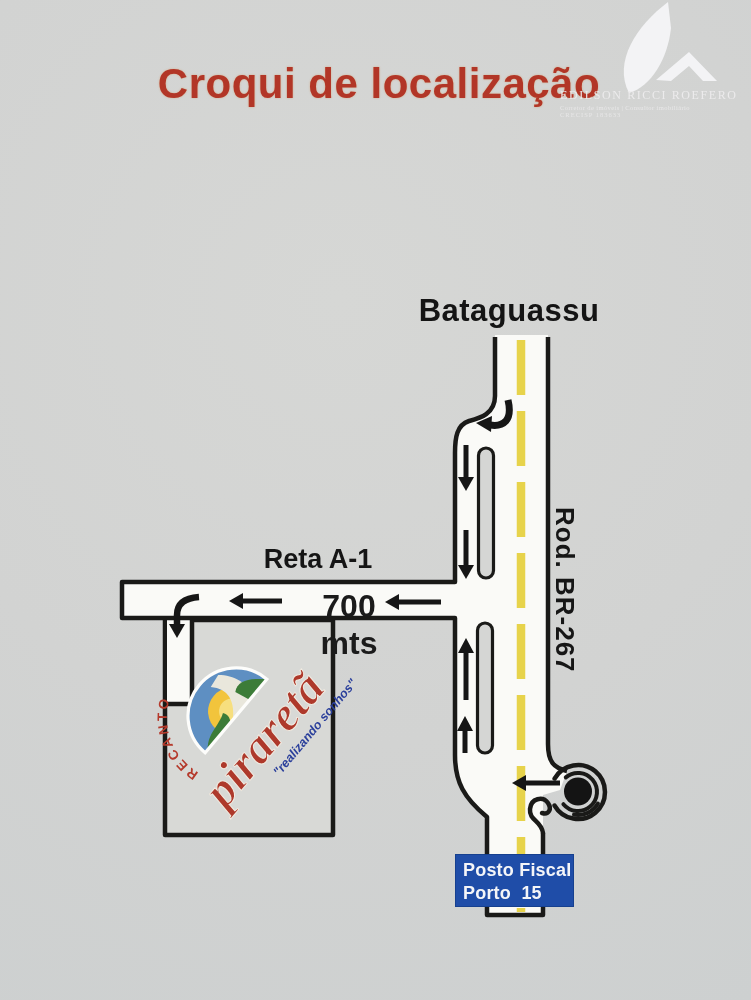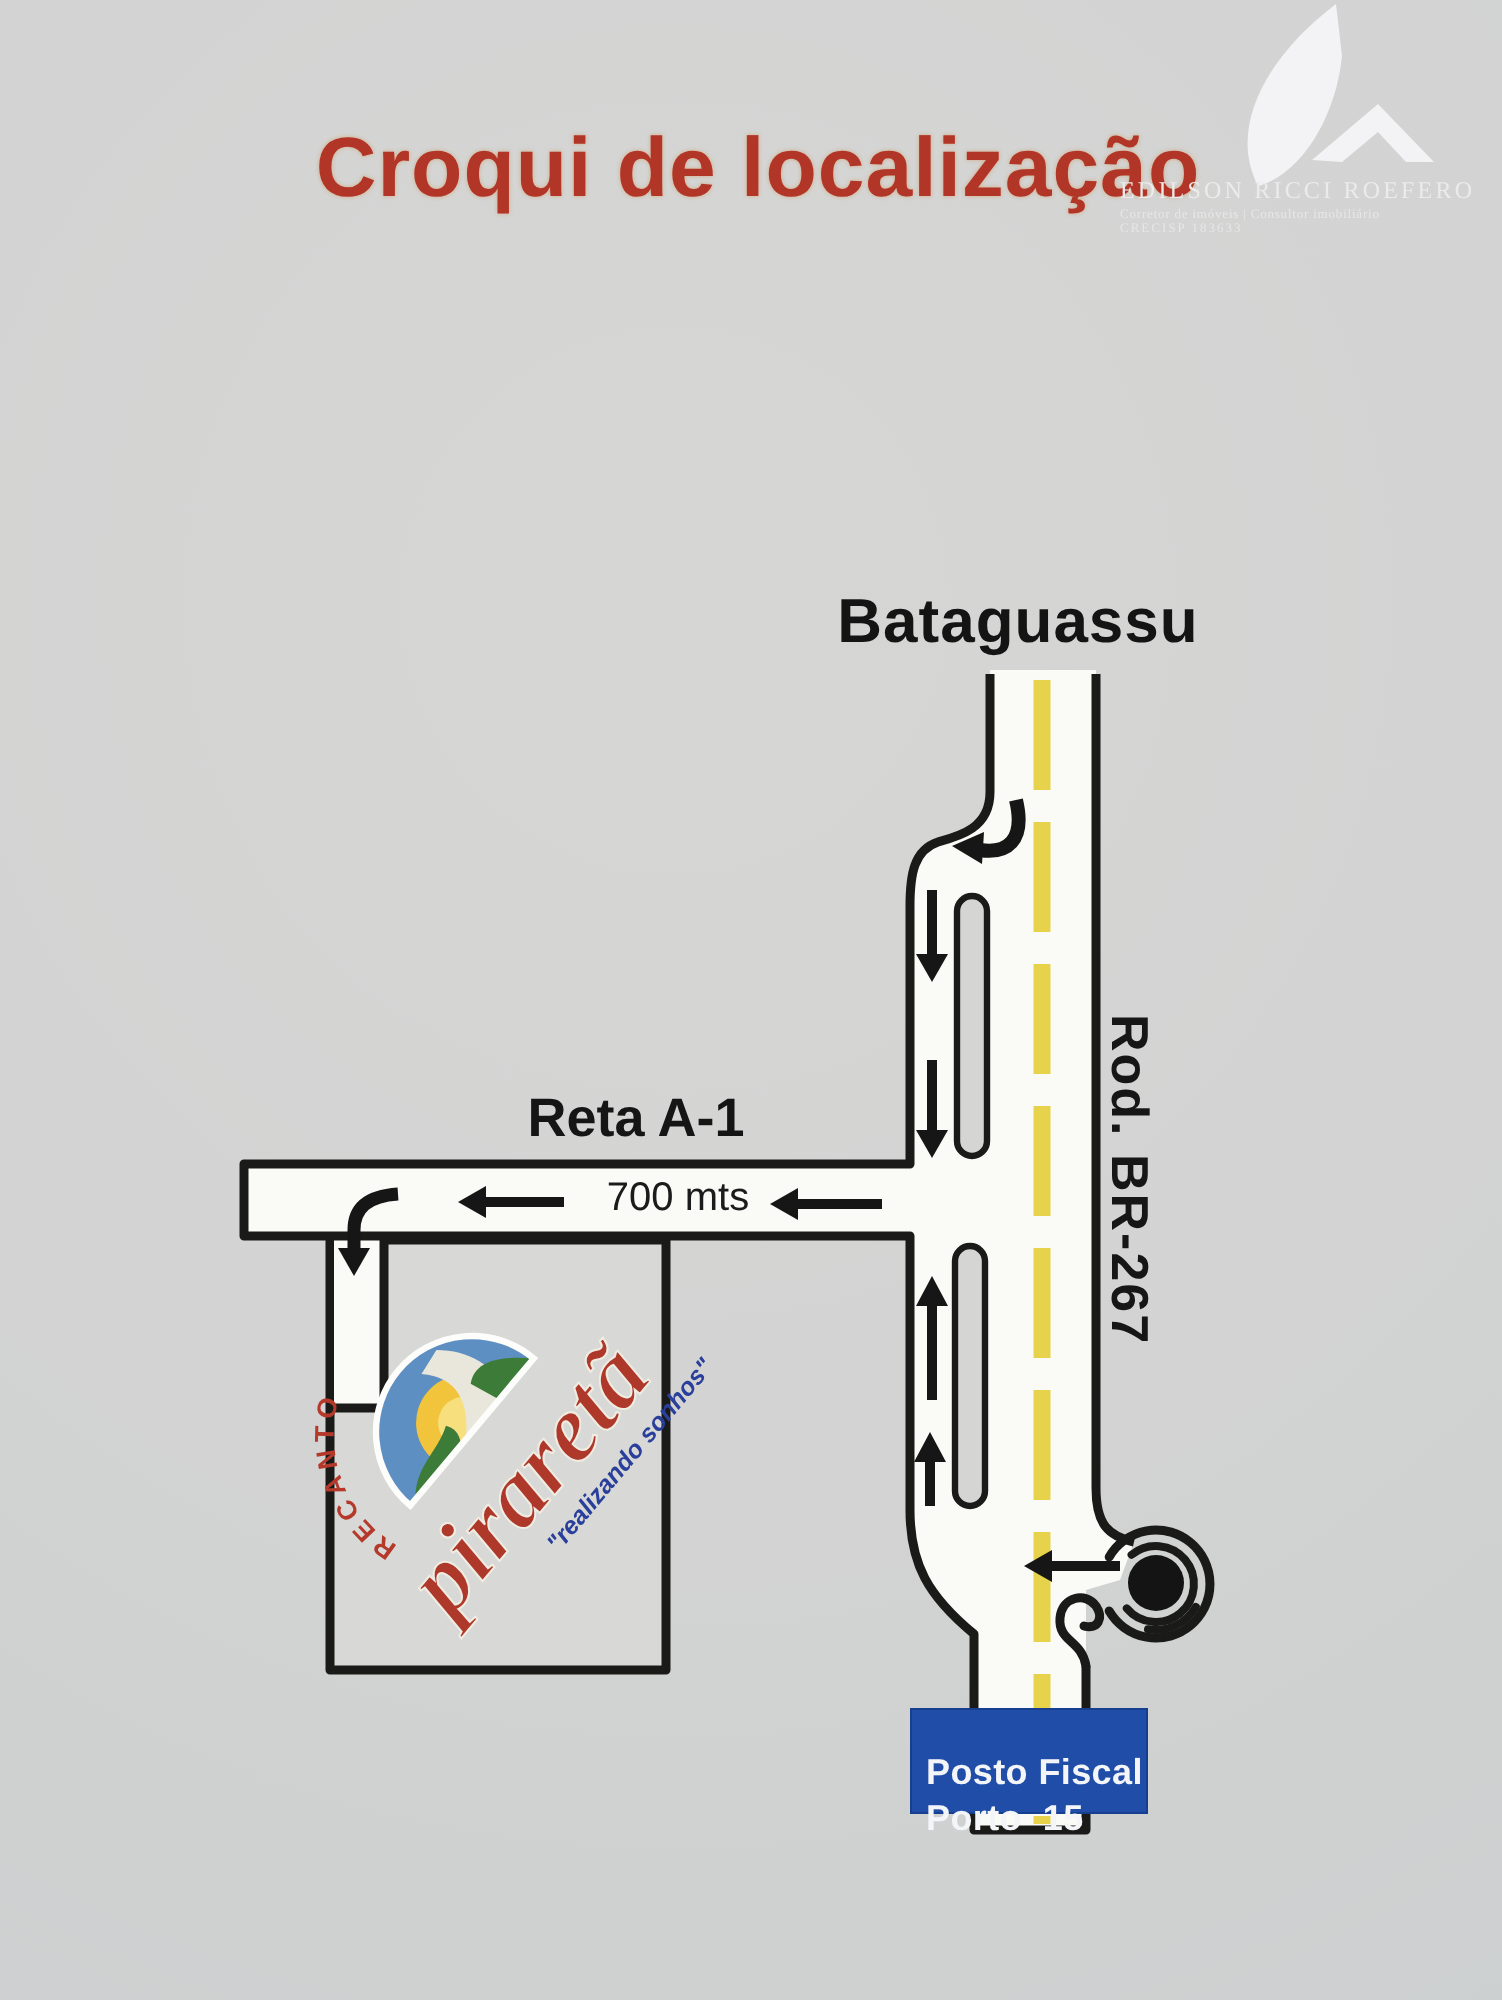--- a/index.html
+++ b/index.html
@@ -20,24 +20,24 @@
   .brand .sub{font-family:"Liberation Serif",serif;font-size:6.5px;letter-spacing:.4px;margin-top:1px;opacity:.85;}
   .brand .lic{font-family:"Liberation Serif",serif;font-size:6.5px;letter-spacing:1px;opacity:.8;}
   .city-label{font-weight:bold;color:#141414;text-align:center;}
   .label-bataguassu{left:383px;top:293px;width:252px;font-size:31px;letter-spacing:.5px;}
   .label-pres{left:375px;top:918px;width:270px;font-size:33px;letter-spacing:.5px;}
   .label-rod{
     left:549px;top:507px;font-size:26px;font-weight:bold;color:#161616;
     writing-mode:vertical-rl;text-orientation:mixed;letter-spacing:1px;
   }
   .label-reta{left:238px;top:544px;width:160px;text-align:center;font-size:27px;font-weight:bold;color:#151515;}
-  .label-mts{left:289px;top:588px;width:100px;text-align:center;font-size:20px;font-weight:400;color:#1b1b1b;}
+  .label-mts{left:299px;top:588px;width:100px;text-align:center;font-size:32px;font-weight:700;color:#1b1b1b;}
   .fiscal-sign{
     left:455px;top:854px;width:119px;height:53px;background:#1f4da8;
-    border:1px solid #16408f;box-sizing:border-box;padding:20px 0 0 7px;
+    border:1px solid #16408f;box-sizing:border-box;padding:4px 0 0 7px;
   }
   .fiscal-sign div{color:#f4f5f8;font-size:18px;font-weight:bold;line-height:1.25;white-space:pre;letter-spacing:.2px;}
 </style>
 </head>
 <body>
 
 <div id="stage">
 
   <svg id="map-svg" viewBox="0 0 751 1000">
 

